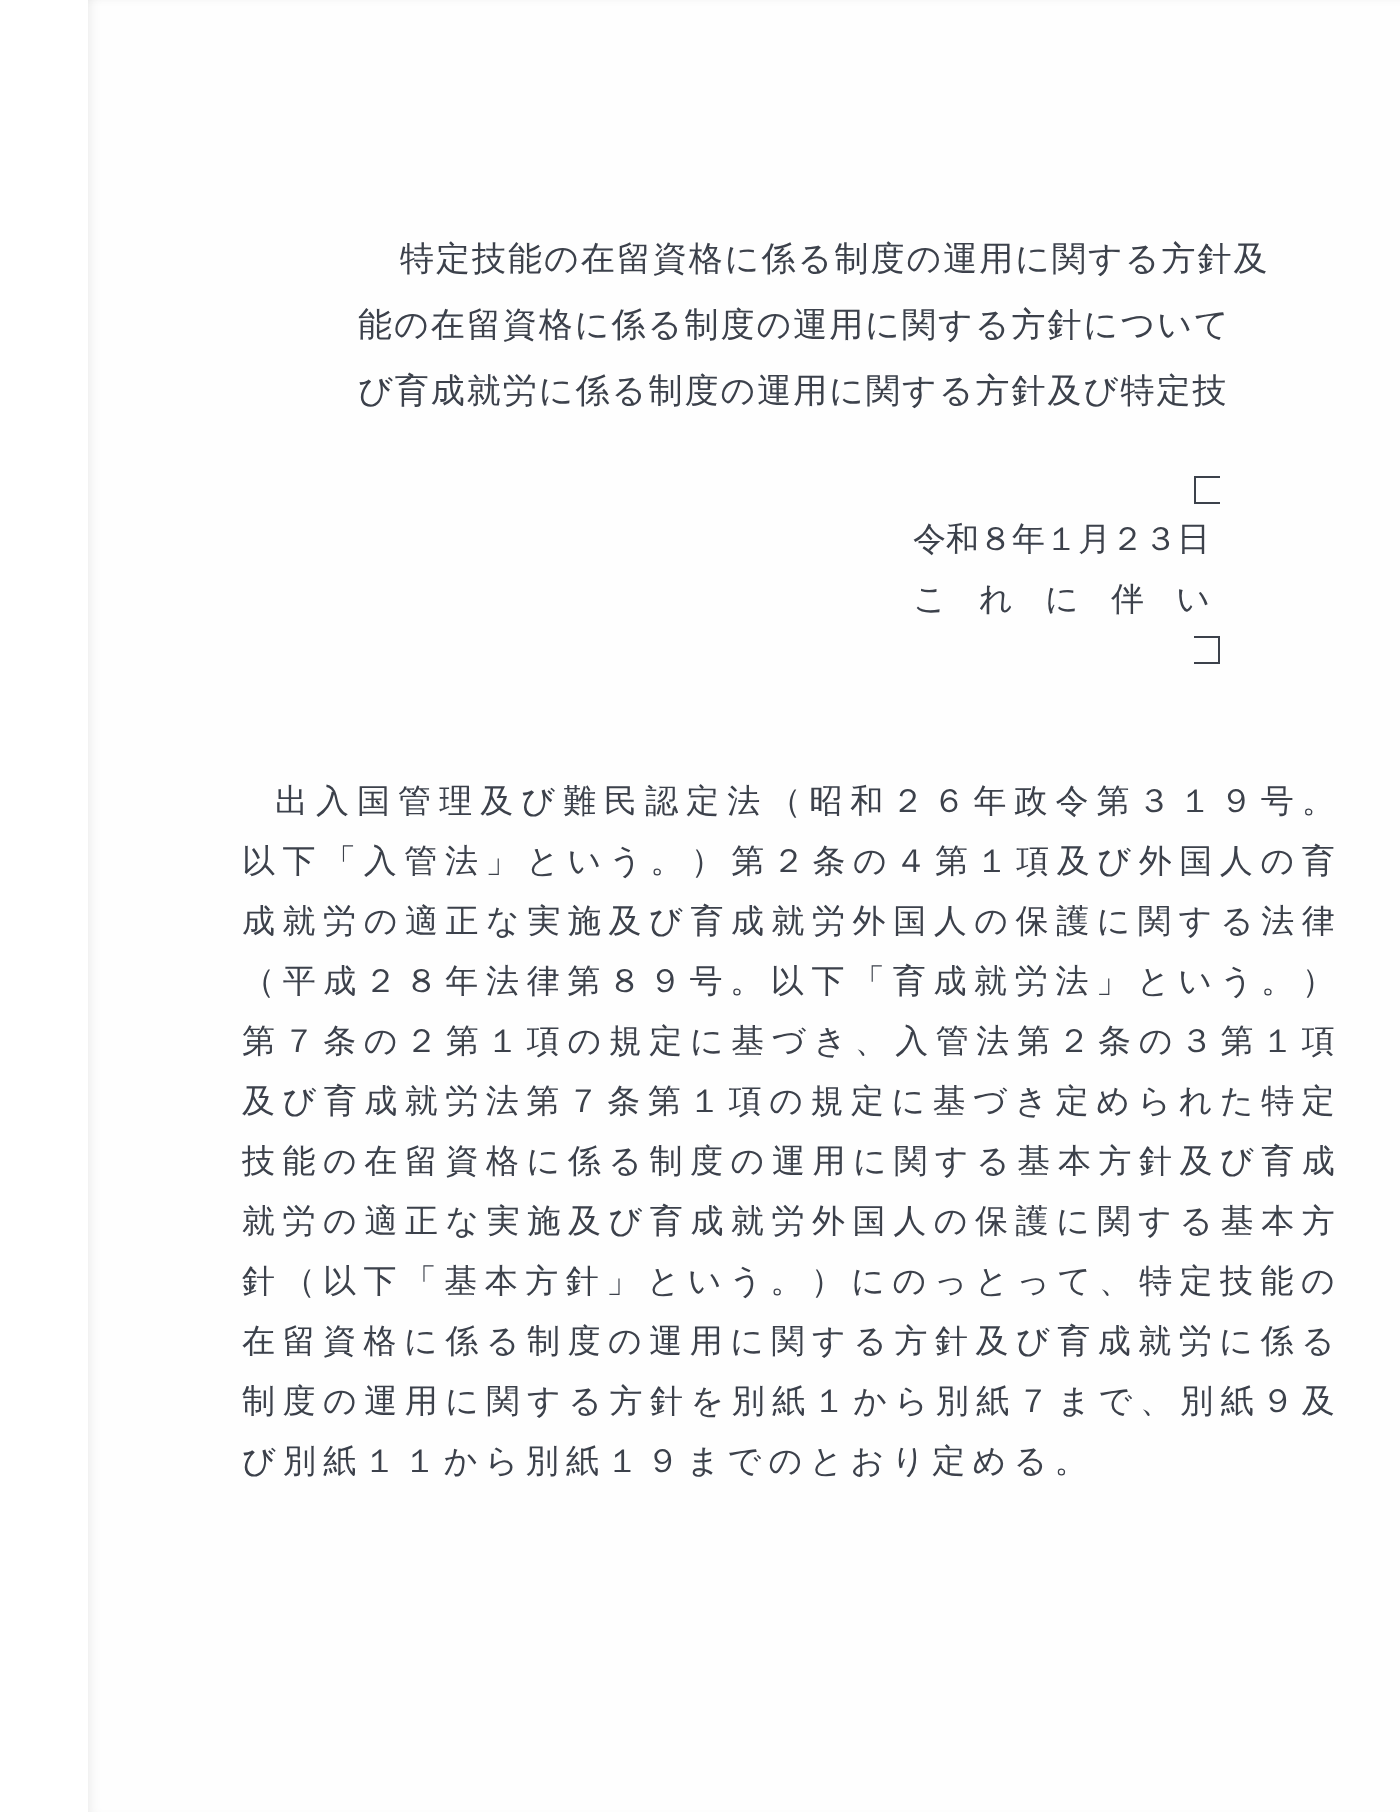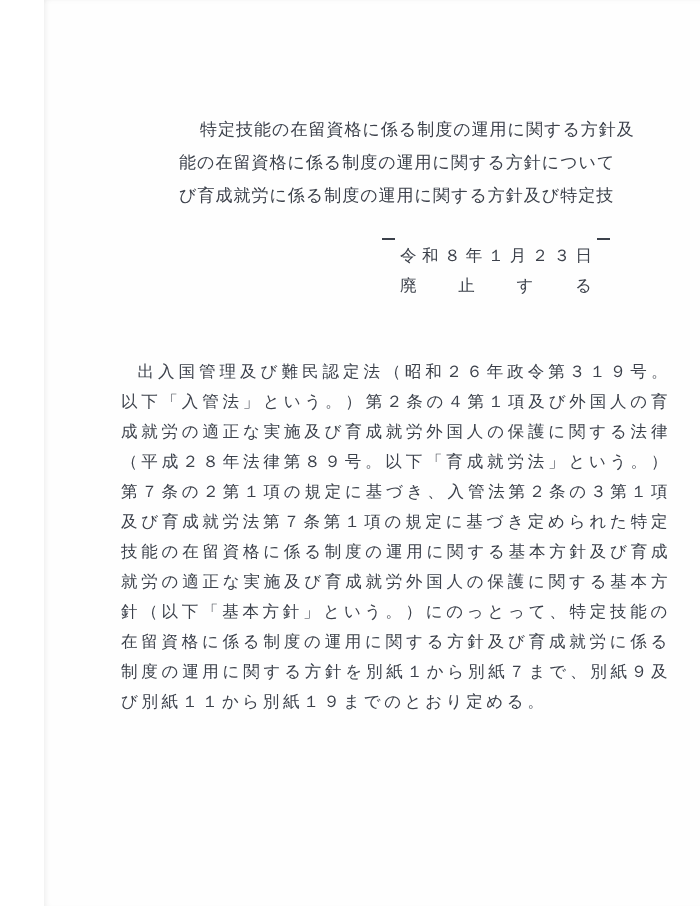--- a/index.html
+++ b/index.html
@@ -36,22 +36,23 @@
     font-weight: 400;
   }
   .title-line { white-space: nowrap; }
   .title-line.first { padding-left: 21px; }
 
   
   .decision-box {
     margin-top: 26px;
     margin-left: 338px;
     display: flex;
-    align-items: flex-start;
+    align-items: flex-end;
     width: 228px;
+    flex-direction: column;
   }
   .bracket {
     width: 12px;
     flex: 0 0 12px;
   }
   .bracket.left {
     border-left: 1.5px solid #3c414b;
     border-top: 1.5px solid #3c414b;
     border-bottom: 1.5px solid #3c414b;
   }
@@ -79,39 +80,38 @@
     width: 550px;
     font-size: 16.5px;
     line-height: 30px;
     letter-spacing: 3.6px;
     text-align: justify;
     text-justify: inter-character;
   }
   .doc-body p {
     margin: 0;
     text-indent: 1em;
-    font-family: Liberation Mono, monospace;
   }
 </style>
 </head>
 <body>
 
 <div class="page">
 
   <div class="doc-title">
     <div class="title-line first">特定技能の在留資格に係る制度の運用に関する方針及</div>
     <div class="title-line">能の在留資格に係る制度の運用に関する方針について</div>
     <div class="title-line">び育成就労に係る制度の運用に関する方針及び特定技</div>
   </div>
 
   <div class="decision-box">
     <span class="bracket left"></span>
     <div class="decision-content">
       <div class="decision-date">令和８年１月２３日</div>
-      <div class="decision-label">廃止する</div>
+      <div class="decision-label">これに伴い</div>
     </div>
     <span class="bracket right"></span>
   </div>
 
   <div class="doc-body">
     <p>出入国管理及び難民認定法（昭和２６年政令第３１９号。以下「入管法」という。）第２条の４第１項及び外国人の育成就労の適正な実施及び育成就労外国人の保護に関する法律（平成２８年法律第８９号。以下「育成就労法」という。）第７条の２第１項の規定に基づき、入管法第２条の３第１項及び育成就労法第７条第１項の規定に基づき定められた特定技能の在留資格に係る制度の運用に関する基本方針及び育成就労の適正な実施及び育成就労外国人の保護に関する基本方針（以下「基本方針」という。）にのっとって、特定技能の在留資格に係る制度の運用に関する方針及び育成就労に係る制度の運用に関する方針を別紙１から別紙７まで、別紙９及び別紙１１から別紙１９までのとおり定める。</p>
   </div>
 
 </div>
 

